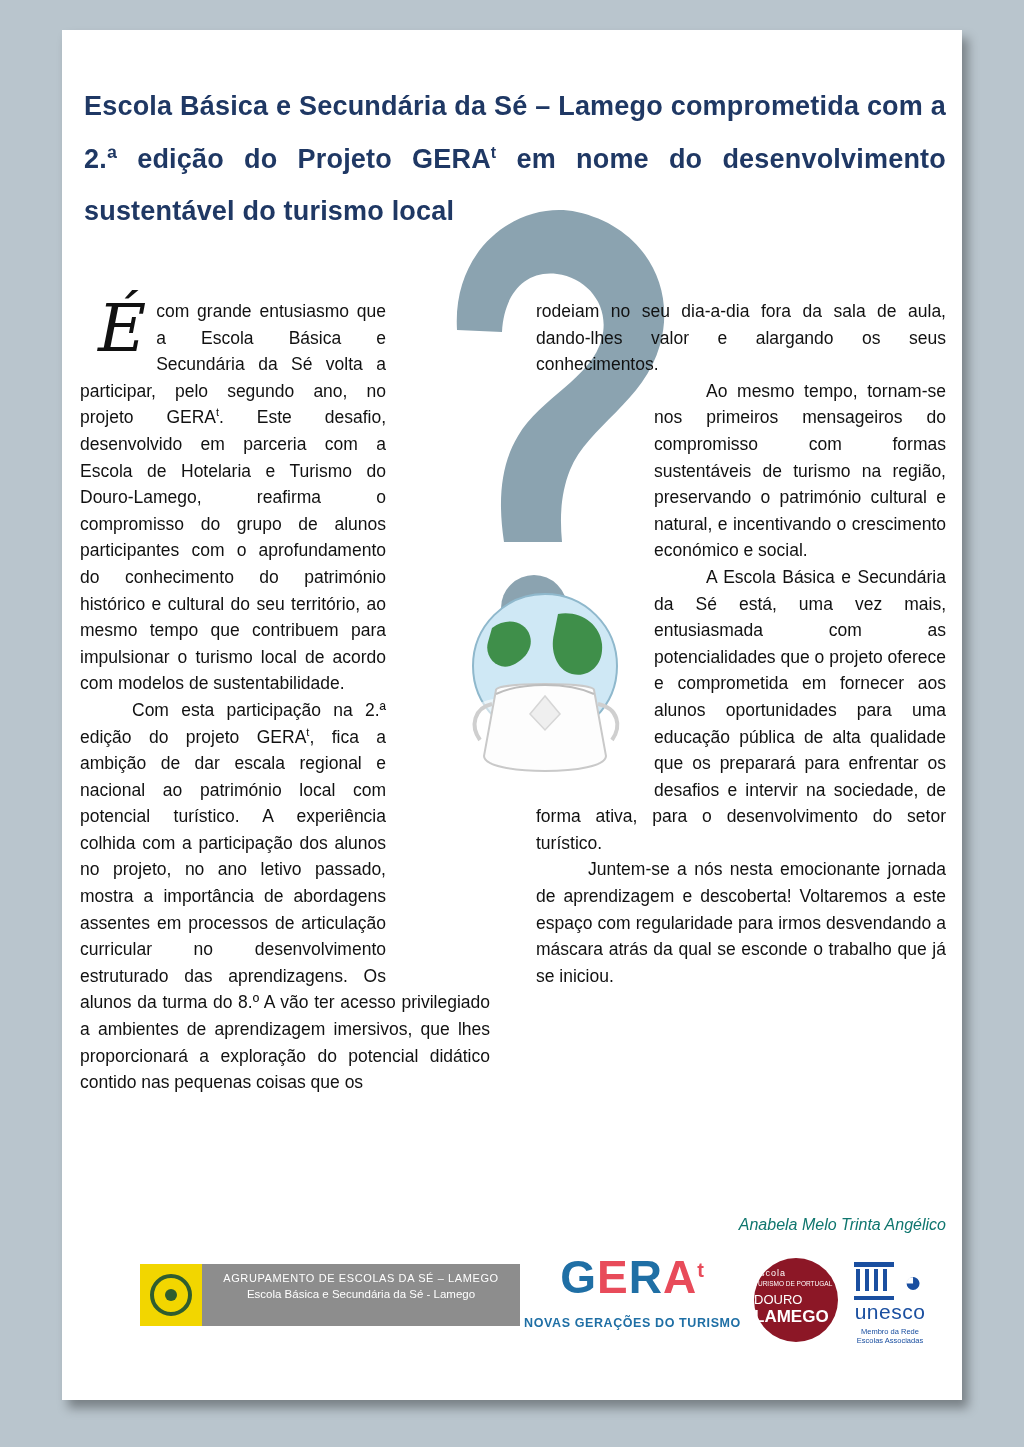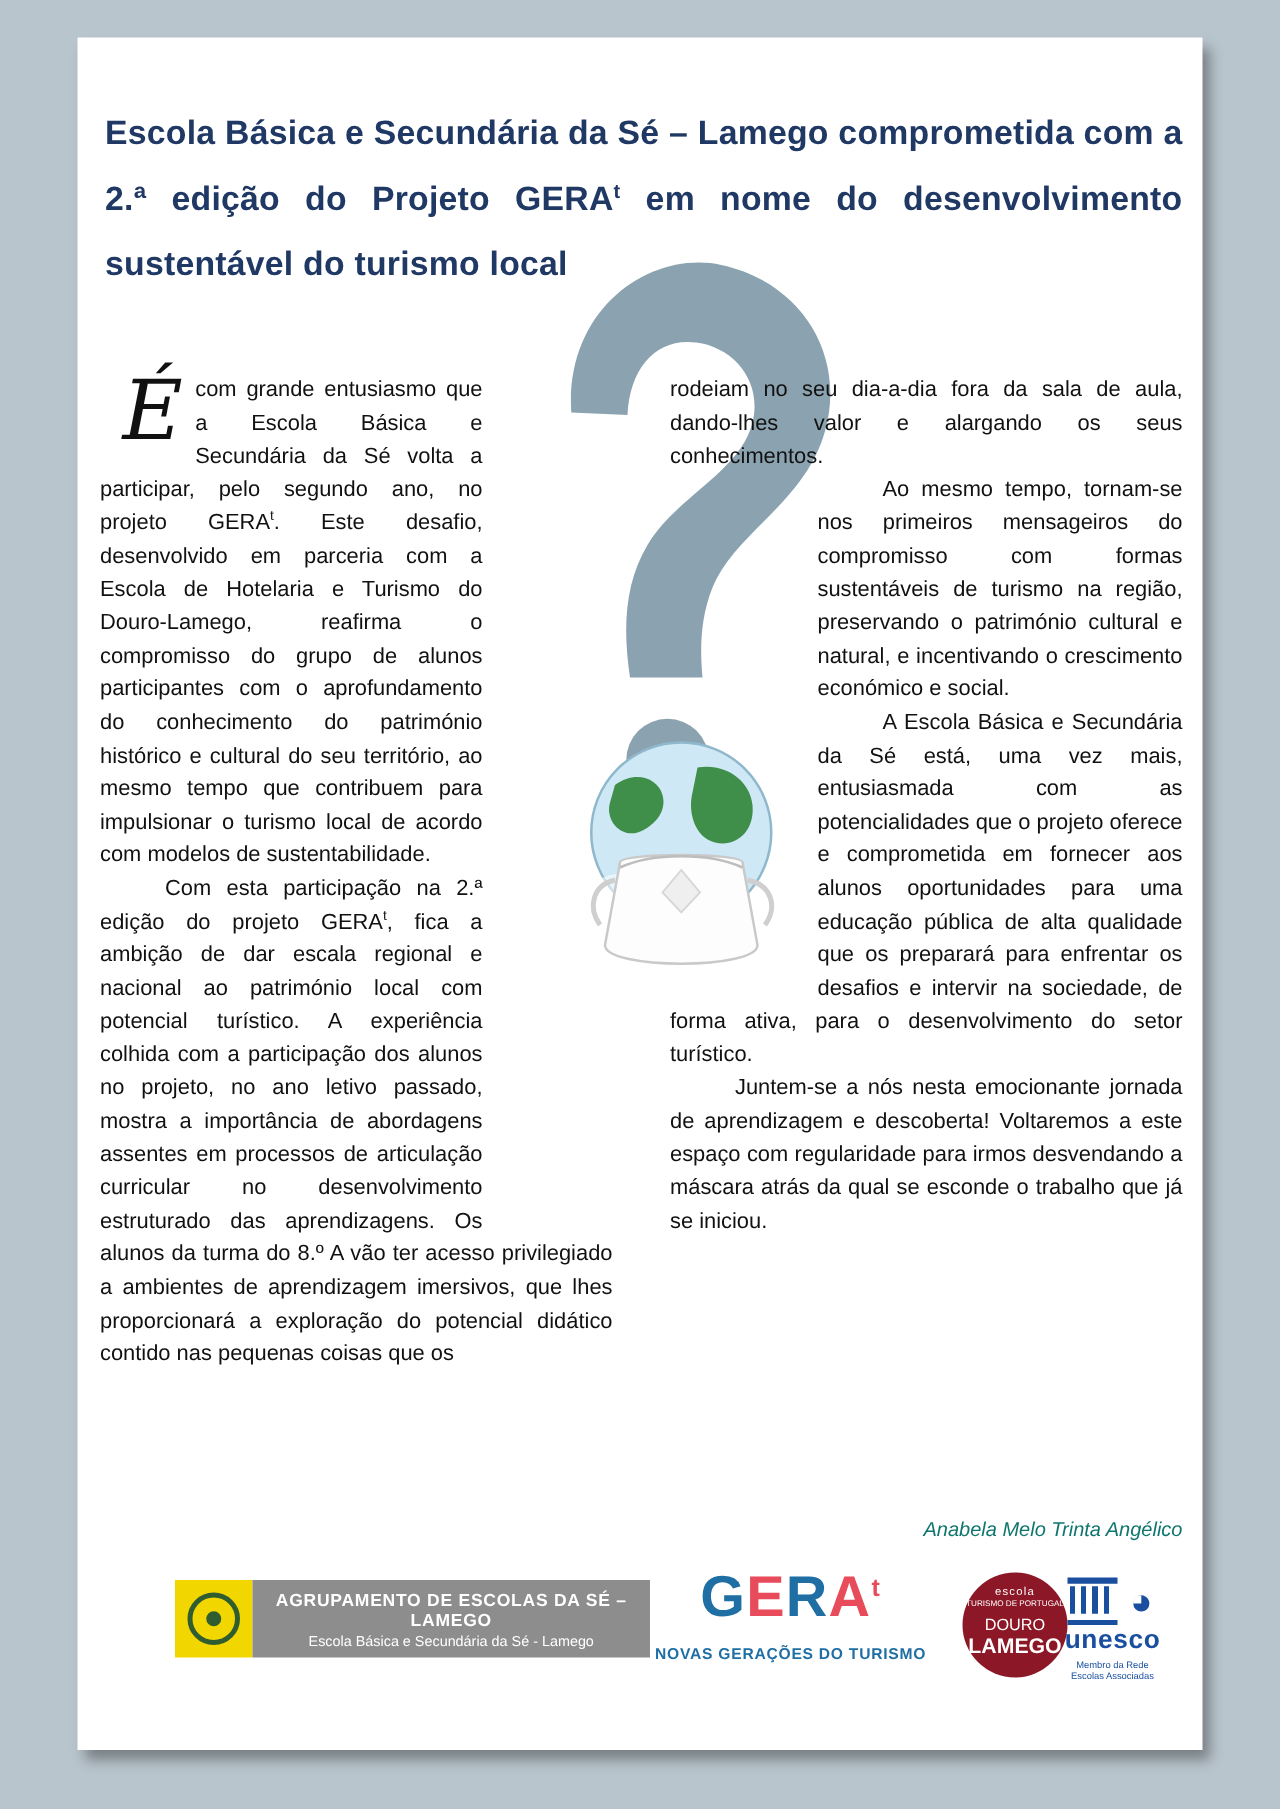--- a/index.html
+++ b/index.html
@@ -149,21 +149,21 @@
     width: 12px; height: 12px; border-radius: 50%;
     background: #2f5d2f;
   }
   .logo-ae .bar {
     background: #8d8d8d;
     color: #ffffff;
     padding: 8px 14px 0 14px;
     width: 290px;
   }
   .logo-ae .bar .l1 {
-    font-size: 14px; font-weight: bold; letter-spacing: 0.6px;
+    font-size: 11px; font-weight: normal; letter-spacing: 0.6px;
     text-align: center;
   }
   .logo-ae .bar .l2 {
     font-size: 11.5px; text-align: center; margin-top: 4px;
   }
 
   
   .logo-gera {
     position: absolute;
     left: 430px;
@@ -190,28 +190,28 @@
     margin-top: 16px;
     font-size: 12.5px;
     font-weight: bold;
     color: #1f6fa5;
     letter-spacing: 0.6px;
   }
 
   
   .logo-douro {
     position: absolute;
-    left: 708px;
+    left: 692px;
     top: 6px;
     width: 84px;
     height: 84px;
     border-radius: 50%;
     background: #8c1726;
     color: #ffffff;
-    text-align: center;
+    text-align: left;
     padding-top: 10px;
     box-sizing: border-box;
   }
   .logo-douro .t1 { font-size: 9px; letter-spacing: 1px; }
   .logo-douro .t2 { font-size: 6.5px; line-height: 1.1; margin-top: 2px; }
   .logo-douro .t3 { font-size: 13px; font-weight: normal; margin-top: 5px; }
   .logo-douro .t4 { font-size: 17px; font-weight: bold; }
 
   
   .logo-unesco {
@@ -234,21 +234,21 @@
     width: 40px; height: 5px; background: #1a4fa0;
   }
   .logo-unesco .temple .cols {
     position: absolute; top: 7px; left: 2px; width: 36px; height: 22px;
     background: repeating-linear-gradient(to right, #1a4fa0 0 4px, transparent 4px 9px);
   }
   .logo-unesco .swirl {
     width: 26px; height: 34px; color: #1a4fa0; font-size: 30px; line-height: 32px;
   }
   .logo-unesco .name {
-    font-size: 21px; font-weight: bold; color: #1a4fa0; letter-spacing: 0.5px;
+    font-size: 21px; font-weight: normal; color: #1a4fa0; letter-spacing: 0.5px;
   }
   .logo-unesco .sub {
     font-size: 7.5px; color: #1a4fa0; margin-top: 3px; line-height: 1.25;
   }
 </style>
 </head>
 <body>
 
 <div class="page-wrap">
   <div class="sheet">

